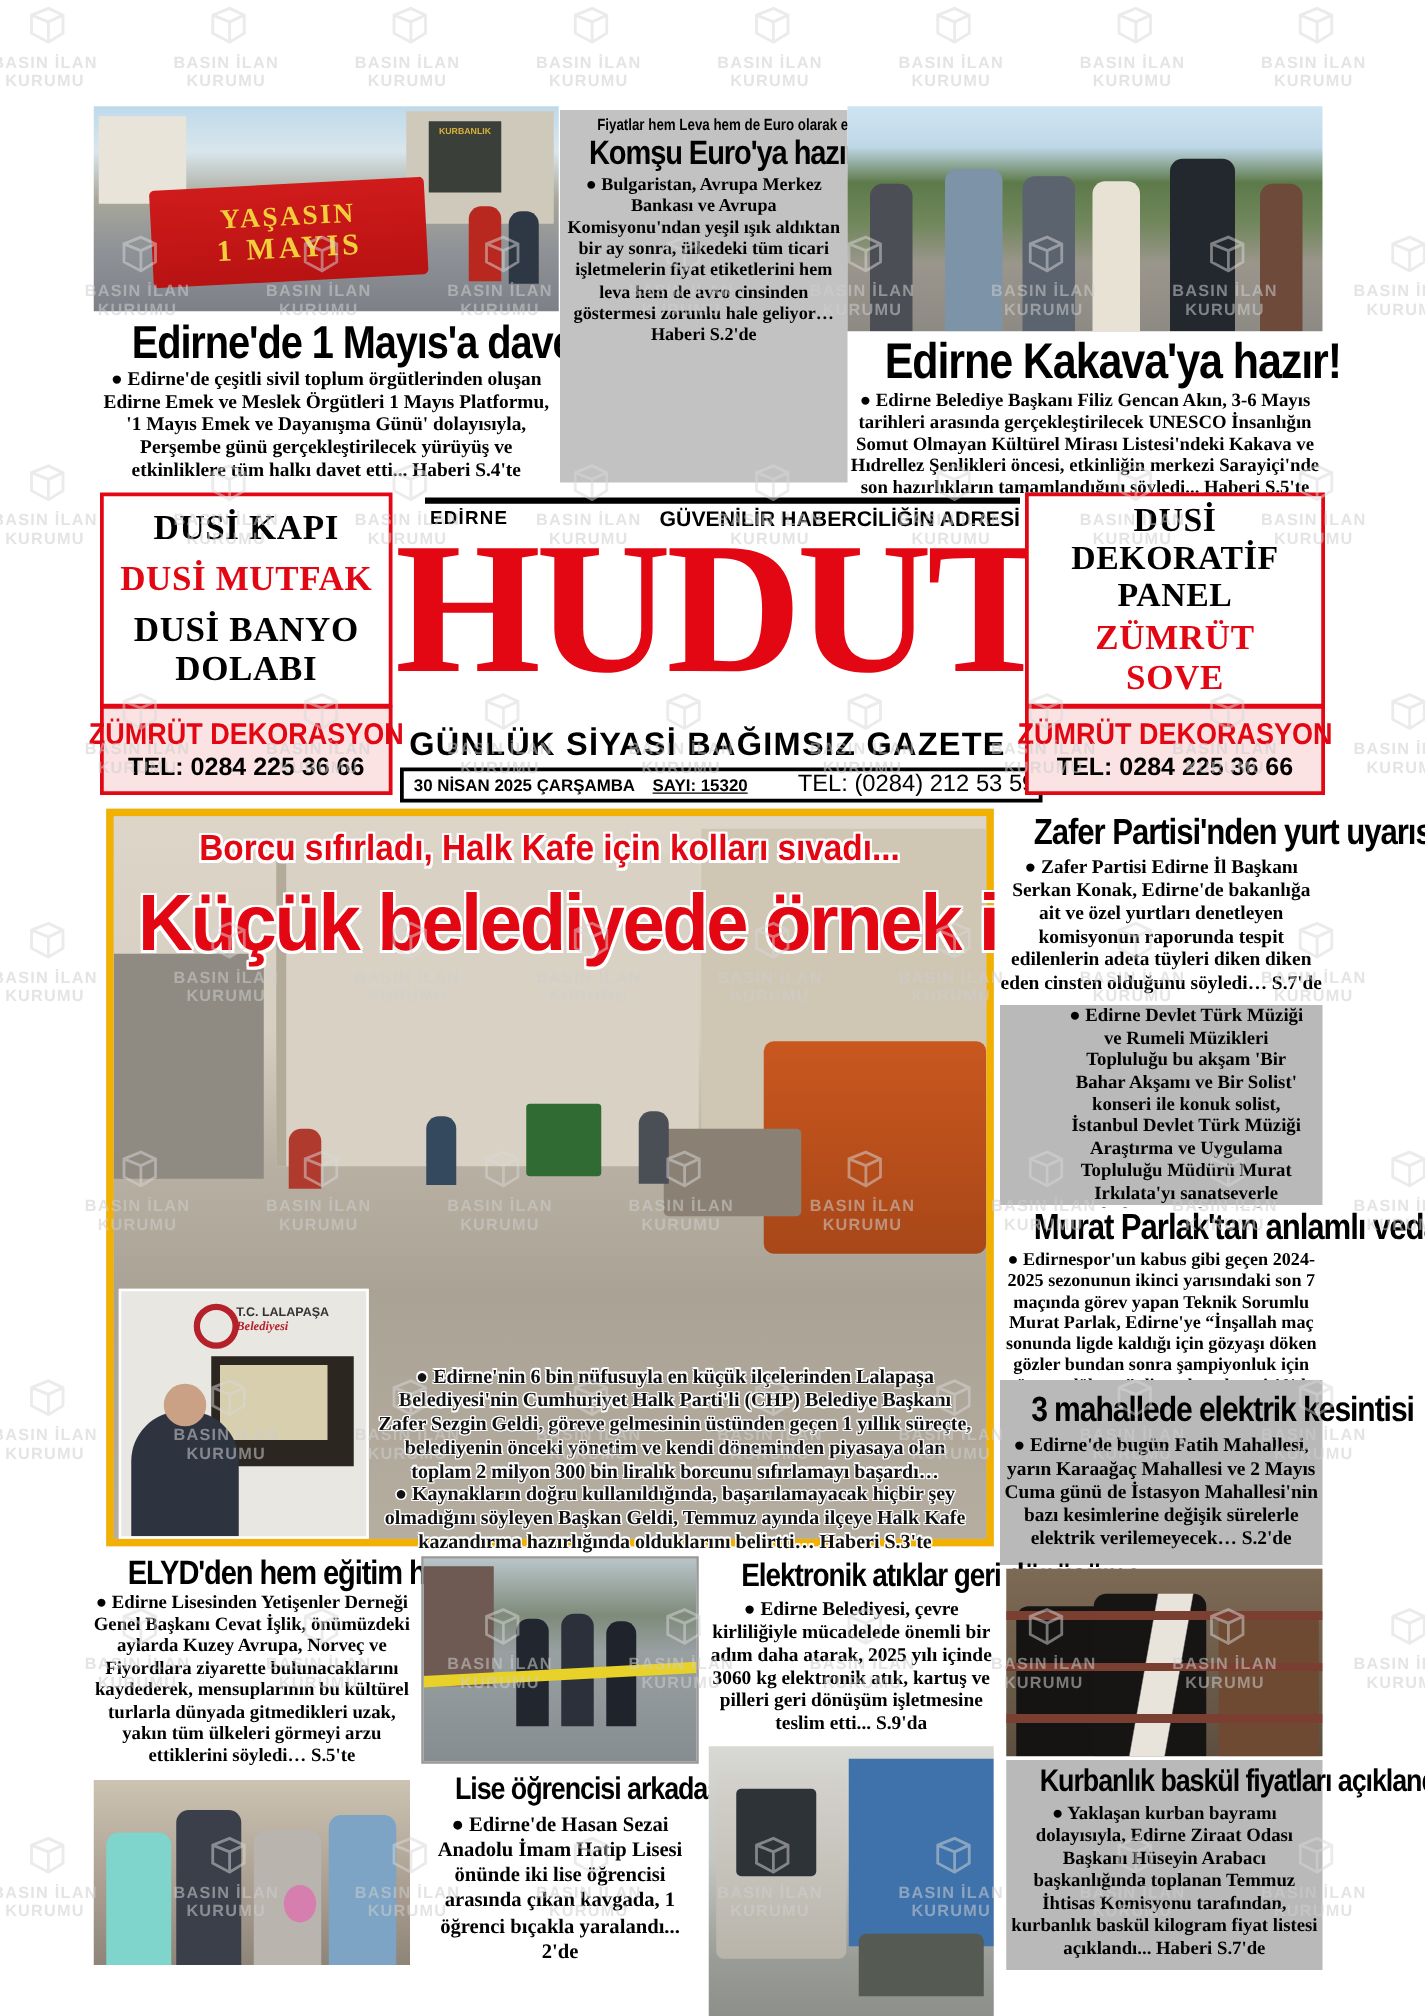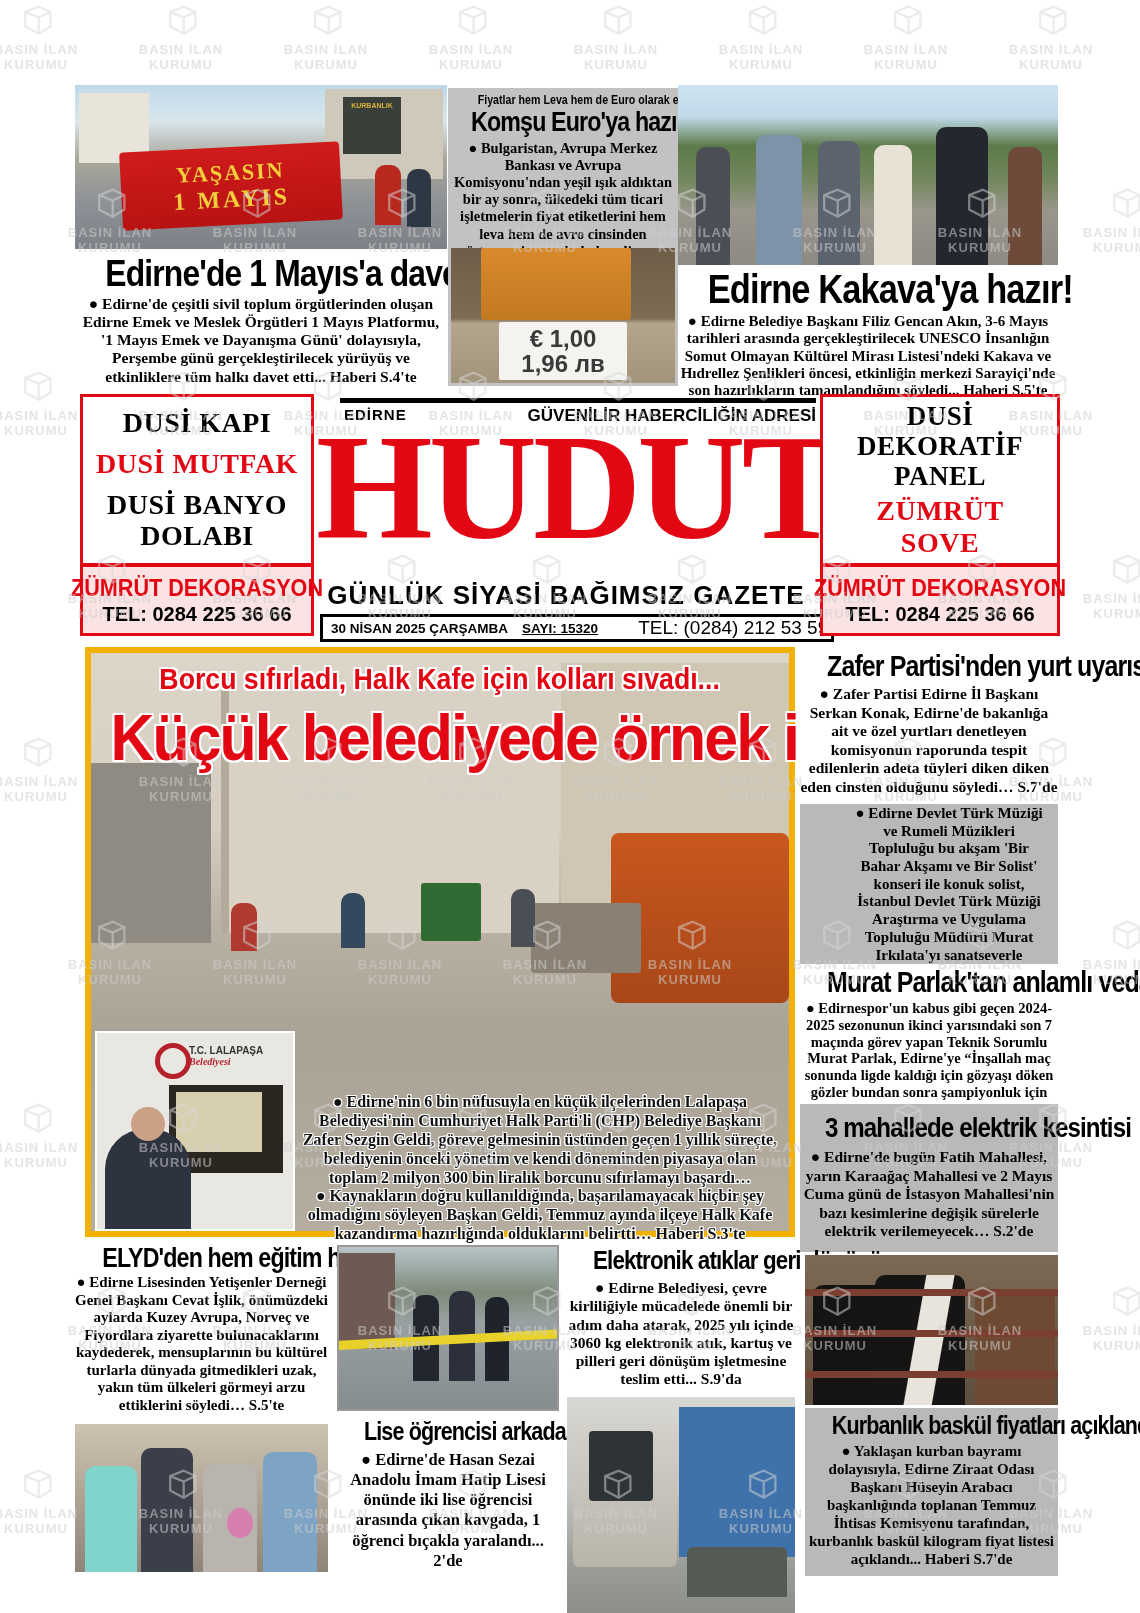--- a/index.html
+++ b/index.html
@@ -58,27 +58,20 @@
   </div>
 
   <div class="abs gbox" style="left:448px;top:88px;width:230px;height:298px;background:#c2c2c2;">
     <div style="margin-top:4px;text-align:center;font-weight:bold;font-size:13px;white-space:nowrap;">
       <span style="display:inline-block;transform:scaleX(0.82);">Fiyatlar hem Leva hem de Euro olarak etiketlenecek...</span>
     </div>
     <div class="hl" style="font-size:27px;margin-top:0;">
       <span>Komşu Euro'ya hazırlanıyor</span>
     </div>
     <div class="body-txt" style="font-size:14.5px;line-height:1.18;padding:2px 3px 0 3px;">●  Bulgaristan, Avrupa Merkez Bankası ve Avrupa Komisyonu'ndan yeşil ışık aldıktan bir ay sonra, ülkedeki tüm ticari işletmelerin fiyat etiketlerini hem leva hem de avro cinsinden göstermesi zorunlu hale geliyor… Haberi S.2'de</div>
-    <div class="photo" style="left:3px;top:160px;width:224px;height:135px;background:linear-gradient(#6e5d48 0%,#7d6b54 52%,#b4a68c 56%,#a2937b 100%);">
-      <div class="sil" style="left:30px;top:-4px;width:150px;height:76px;background:linear-gradient(#d98a2b,#c27a22);border-radius:8px 8px 4px 4px;"></div>
-      <div class="abs" style="left:48px;top:74px;width:128px;height:58px;background:#f4f3f0;border-radius:2px;display:flex;flex-direction:column;align-items:center;justify-content:center;color:#3a3a3a;font-weight:bold;">
-        <div style="font-size:24px;line-height:1.05;">€ 1,00</div>
-        <div style="font-size:24px;line-height:1.05;">1,96 лв</div>
-      </div>
-    </div>
   </div>
 
   <div class="abs" style="left:678px;top:85px;width:380px;">
     <div class="photo" style="left:0;top:0;width:380px;height:180px;background:linear-gradient(#cfe4f2 0%,#bfd8e8 18%,#5d7a4a 34%,#71875c 52%,#9b968c 70%,#8d8a84 100%);">
       <div class="sil" style="left:18px;top:62px;width:34px;height:118px;background:#4b4f55;"></div>
       <div class="sil" style="left:78px;top:50px;width:46px;height:130px;background:#7c93a8;"></div>
       <div class="sil" style="left:140px;top:56px;width:42px;height:124px;background:#5a636e;"></div>
       <div class="sil" style="left:196px;top:60px;width:38px;height:120px;background:#e8e2d5;"></div>
       <div class="sil" style="left:258px;top:42px;width:52px;height:138px;background:#23272e;"></div>
       <div class="sil" style="left:330px;top:62px;width:34px;height:118px;background:#6e4a3a;"></div>

